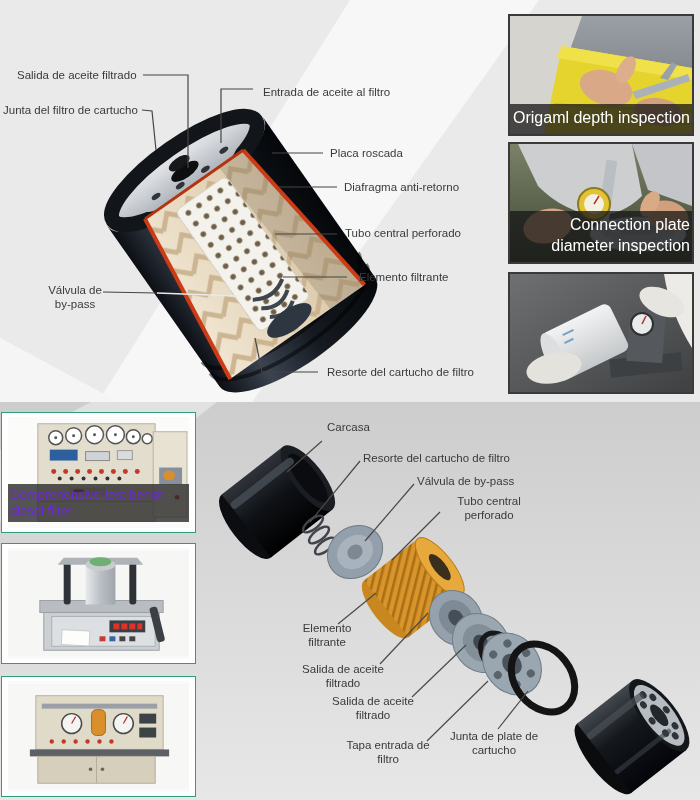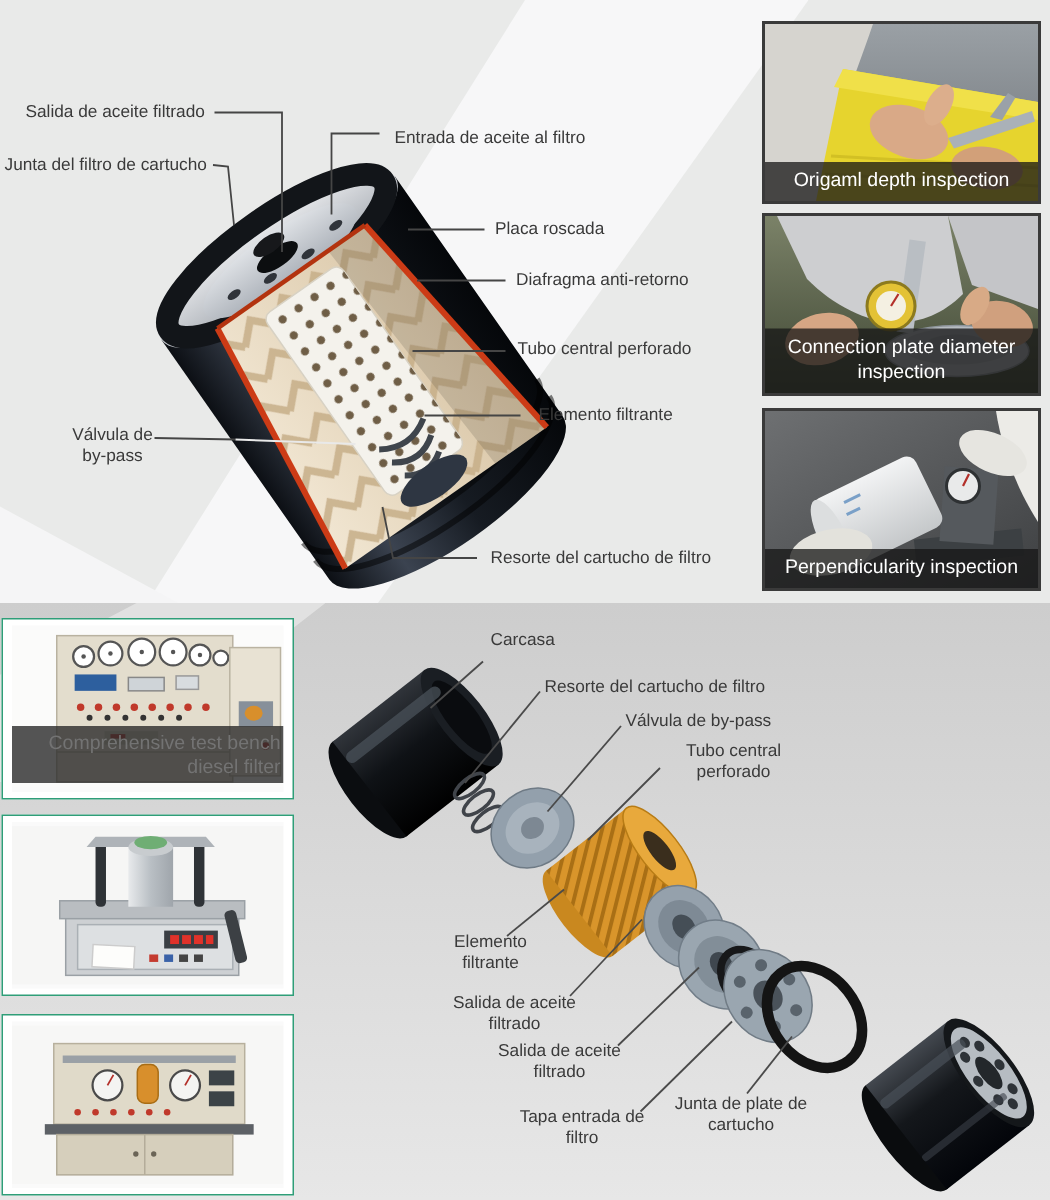--- a/index.html
+++ b/index.html
@@ -18,28 +18,28 @@
          clip-path:polygon(13% 0,31% 0,9% 30%,0 30%,0 12%)}
   
   .lbl{position:absolute;font-size:11.5px;line-height:1.2;color:#3a3a3a;white-space:nowrap}
   .lbl.c{white-space:normal;text-align:center}
   svg.art{position:absolute;left:0;top:0;pointer-events:none}
   
   .ifig{position:absolute;left:508px;width:186px;height:122px;border:2px solid #3a3a3a;
         box-sizing:border-box;background:#8a8f94;margin:0;overflow:hidden}
   .ifig svg{display:block;width:100%;height:100%}
   .icap{position:absolute;left:0;right:0;bottom:0;background:rgba(22,22,22,.75);
-        color:#fff;font-size:13px;line-height:1.3;text-align:center;padding:4px 2px 5px;margin:0}
+        color:#fff;font-size:16px;line-height:1.3;text-align:right;padding:4px 2px 5px;margin:0}
   
   .tfig{position:absolute;left:1px;width:195px;height:121px;background:#fff;
         border:1px solid #2f9e78;box-sizing:border-box;padding:4px 6px;margin:0}
   .tph{position:relative;width:100%;height:100%;overflow:hidden;background:#fafafa}
   .tph svg{display:block;width:100%;height:100%}
   .tcap{position:absolute;left:0;right:0;bottom:6px;background:rgba(42,42,42,.8);
-        color:#737373;font-size:13px;line-height:1.25;text-align:right;padding:3px 2px;margin:0}
+        color:#6d28d9;font-size:13px;line-height:1.25;text-align:left;padding:3px 2px;margin:0}
 </style>
 </head>
 <body>
 
 <div class="page">
 
   <section class="top">
     <div class="band1"></div>
     <div class="band2"></div>
 
@@ -198,21 +198,20 @@
         <g transform="rotate(-26 75 68)">
           <rect x="37" y="42" width="76" height="52" rx="7" fill="url(#wcyl)"></rect>
           <ellipse cx="41" cy="68" rx="9" ry="26" fill="#dcdedf"></ellipse>
           <line x1="58" y1="52" x2="70" y2="52" stroke="#7aa0c8" stroke-width="2"></line>
           <line x1="56" y1="60" x2="66" y2="60" stroke="#7aa0c8" stroke-width="2"></line>
         </g>
         <ellipse cx="44" cy="94" rx="28" ry="15" fill="#e3e2dc" transform="rotate(-12 44 94)"></ellipse>
         <path d="M154,0 L182,0 L182,74 C168,52 158,26 154,0 Z" fill="#ecebe7"></path>
         <ellipse cx="152" cy="28" rx="24" ry="13" fill="#e6e5e0" transform="rotate(24 152 28)"></ellipse>
       </svg>
-      <figcaption class="icap">Perpendicularity inspection</figcaption>
     </figure>
   </section>
 
   <section class="bottom">
     <div class="bband"></div>
 
     <svg class="art" width="700" height="398" viewBox="0 0 700 398">
       <defs>
         <linearGradient id="gCan" x1="0" y1="0" x2="0" y2="1">
           <stop offset="0" stop-color="#30343a"></stop>

